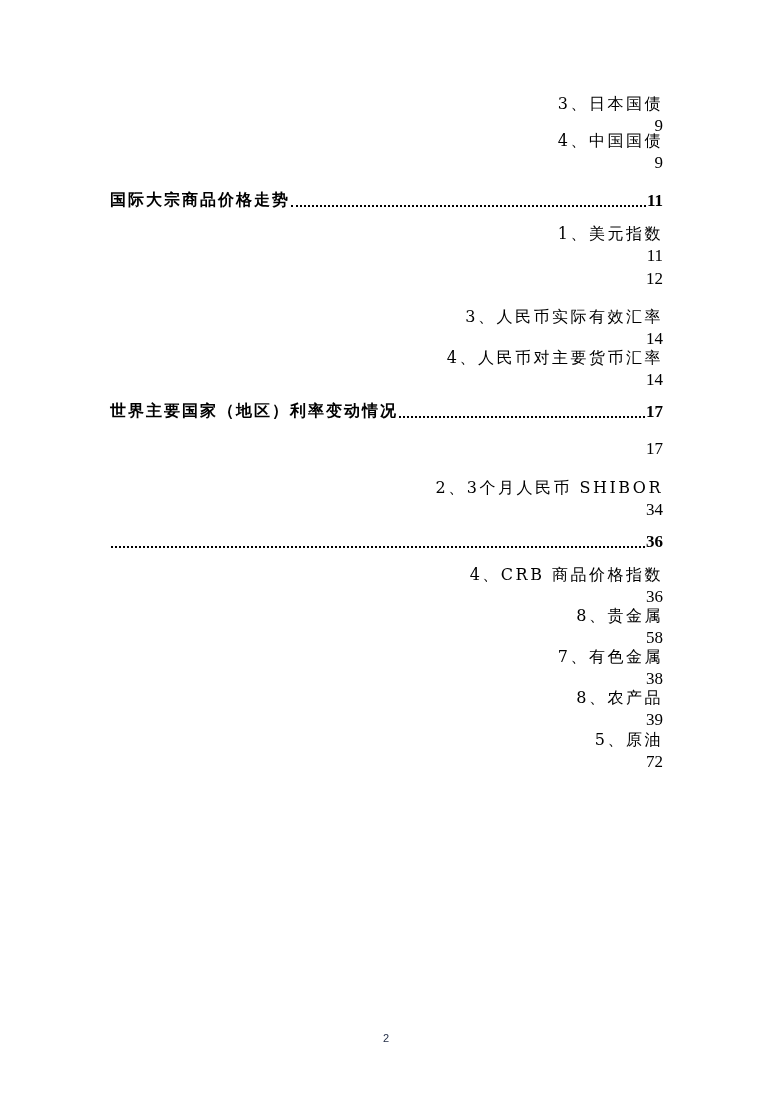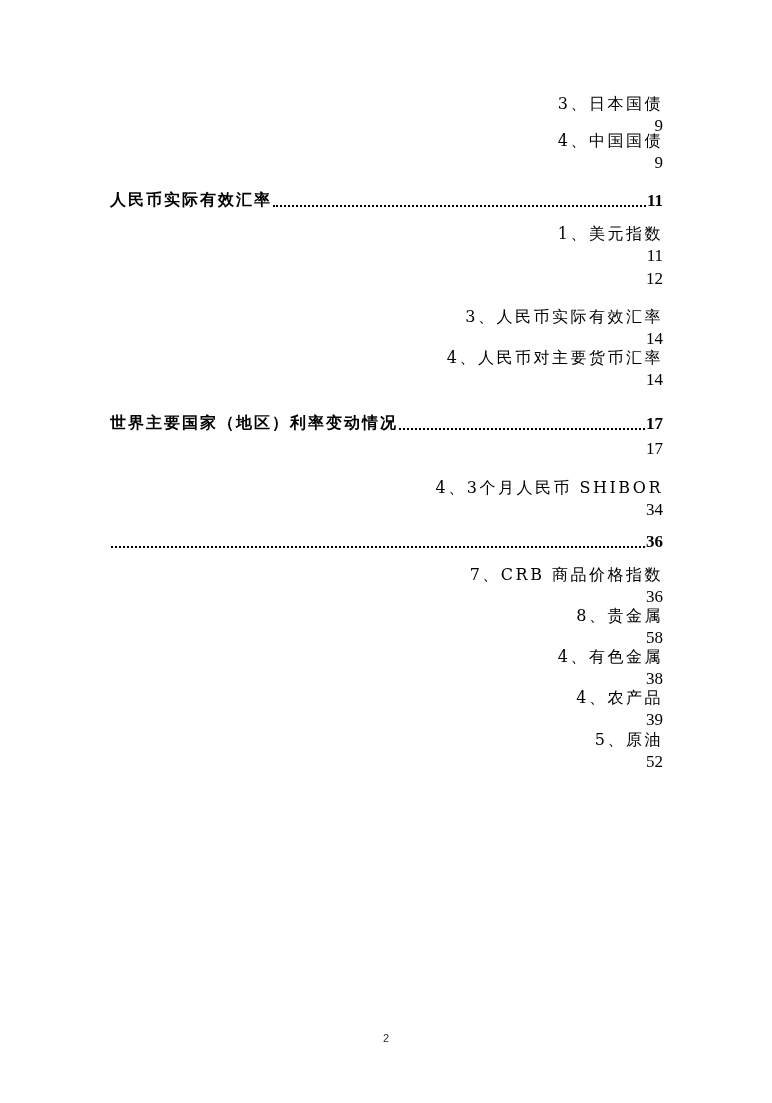--- a/index.html
+++ b/index.html
@@ -27,21 +27,21 @@
     <span class="label">3、日本国债</span>
     <span class="dots"></span>
     <span class="page">9</span>
   </div>
   <div class="row sub" style="top:131px">
     <span class="label">4、中国国债</span>
     <span class="dots"></span>
     <span class="page">9</span>
   </div>
   <div class="row head" style="top:187px">
-    <span class="label">人民币实际有效汇率</span>
+    <span class="label">国际大宗商品价格走势</span>
     <span class="dots"></span>
     <span class="page">11</span>
   </div>
   <div class="row sub" style="top:224px">
     <span class="label">1、美元指数</span>
     <span class="dots"></span>
     <span class="page">11</span>
   </div>
   <div class="row sub" style="top:265px">
     <span class="dots"></span>
@@ -50,58 +50,58 @@
   <div class="row sub" style="top:307px">
     <span class="label">3、人民币实际有效汇率</span>
     <span class="dots"></span>
     <span class="page">14</span>
   </div>
   <div class="row sub" style="top:348px">
     <span class="label">4、人民币对主要货币汇率</span>
     <span class="dots"></span>
     <span class="page">14</span>
   </div>
-  <div class="row head" style="top:410px">
+  <div class="row head" style="top:398px">
     <span class="label">世界主要国家（地区）利率变动情况</span>
     <span class="dots"></span>
     <span class="page">17</span>
   </div>
   <div class="row sub" style="top:435px">
     <span class="dots"></span>
     <span class="page">17</span>
   </div>
   <div class="row sub" style="top:478px">
-    <span class="label">4、3个月人民币 SHIBOR</span>
+    <span class="label">2、3个月人民币 SHIBOR</span>
     <span class="dots"></span>
     <span class="page">34</span>
   </div>
   <div class="row head" style="top:528px">
     <span class="dots"></span>
     <span class="page">36</span>
   </div>
   <div class="row sub" style="top:565px">
-    <span class="label">7、CRB 商品价格指数</span>
+    <span class="label">4、CRB 商品价格指数</span>
     <span class="dots"></span>
     <span class="page">36</span>
   </div>
   <div class="row sub" style="top:606px">
     <span class="label">8、贵金属</span>
     <span class="dots"></span>
     <span class="page">58</span>
   </div>
   <div class="row sub" style="top:647px">
-    <span class="label">4、有色金属</span>
+    <span class="label">7、有色金属</span>
     <span class="dots"></span>
     <span class="page">38</span>
   </div>
   <div class="row sub" style="top:688px">
-    <span class="label">4、农产品</span>
+    <span class="label">8、农产品</span>
     <span class="dots"></span>
     <span class="page">39</span>
   </div>
   <div class="row sub" style="top:730px">
     <span class="label">5、原油</span>
     <span class="dots"></span>
-    <span class="page">52</span>
+    <span class="page">72</span>
   </div>
 </div>
 
 <div class="pagenum">2</div>
 
 </body></html>

